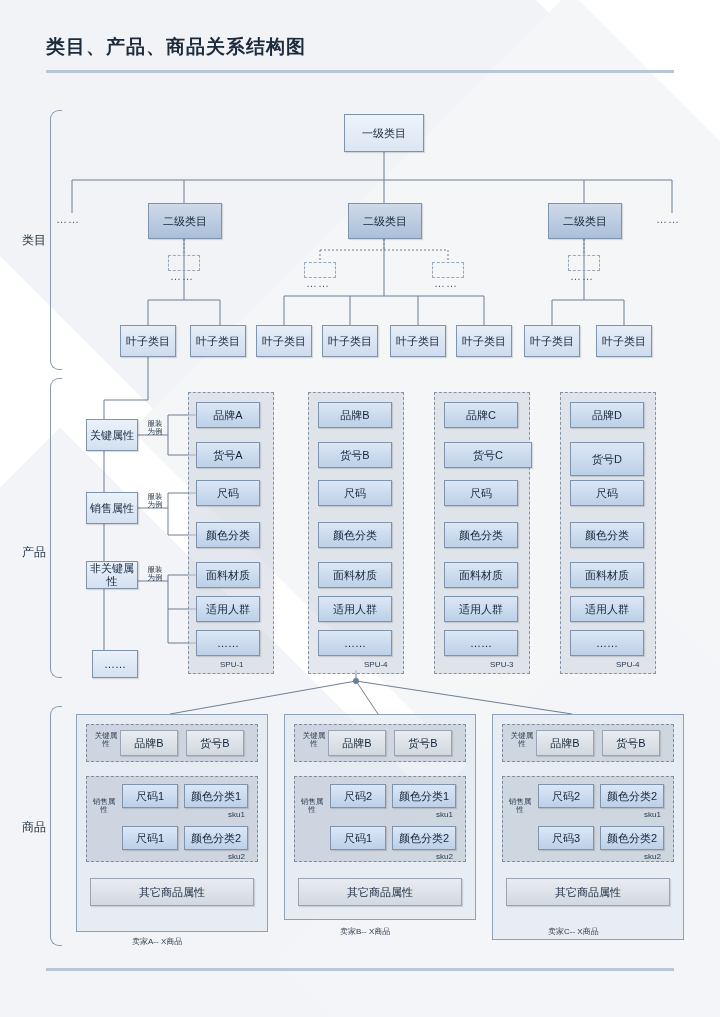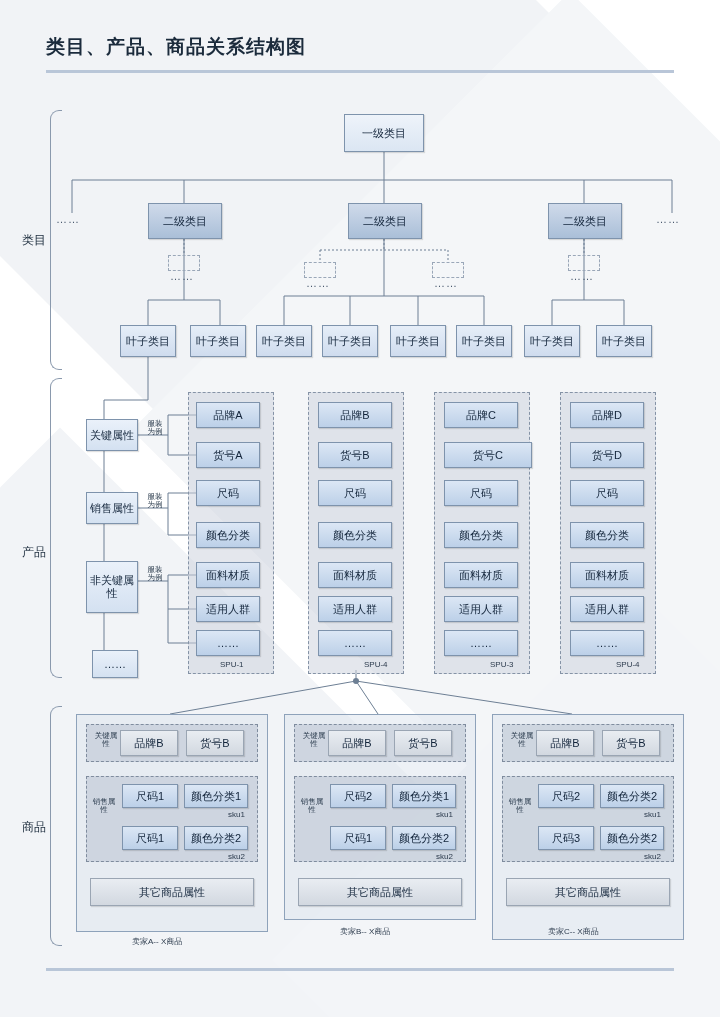--- a/index.html
+++ b/index.html
@@ -236,21 +236,21 @@
   <div class="node leaf" style="left:596px; top:325px; width:56px; height:32px;">
     <span>叶子类目</span>
   </div>
 
   <div class="node attr" style="left:86px; top:419px; width:52px; height:32px;">
     <span>关键属性</span>
   </div>
   <div class="node attr" style="left:86px; top:492px; width:52px; height:32px;">
     <span>销售属性</span>
   </div>
-  <div class="node attr" style="left:86px; top:561px; width:52px; height:52px;">
+  <div class="node attr" style="left:86px; top:561px; width:52px; height:28px;">
     <span>非关键属性</span>
   </div>
   <div class="node attr" style="left:92px; top:650px; width:46px; height:28px;">
     <span>……</span>
   </div>
 
   <div class="smalltag" style="left:144px; top:420px; width:22px;">
     <span>服装为例</span>
   </div>
   <div class="smalltag" style="left:144px; top:493px; width:22px;">
@@ -329,21 +329,21 @@
   </div>
   <div class="node spuitem" style="left:444px; top:630px; width:74px; height:26px;">
     <span>……</span>
   </div>
   <div class="caption" style="left:490px; top:660px;">SPU-3</div>
 
   <div class="grpbox" style="left:560px; top:392px; width:96px; height:282px;"></div>
   <div class="node spuitem" style="left:570px; top:402px; width:74px; height:26px;">
     <span>品牌D</span>
   </div>
-  <div class="node spuitem" style="left:570px; top:442px; width:74px; height:26px;">
+  <div class="node spuitem" style="left:570px; top:442px; width:74px; height:34px;">
     <span>货号D</span>
   </div>
   <div class="node spuitem" style="left:570px; top:480px; width:74px; height:26px;">
     <span>尺码</span>
   </div>
   <div class="node spuitem" style="left:570px; top:522px; width:74px; height:26px;">
     <span>颜色分类</span>
   </div>
   <div class="node spuitem" style="left:570px; top:562px; width:74px; height:26px;">
     <span>面料材质</span>

